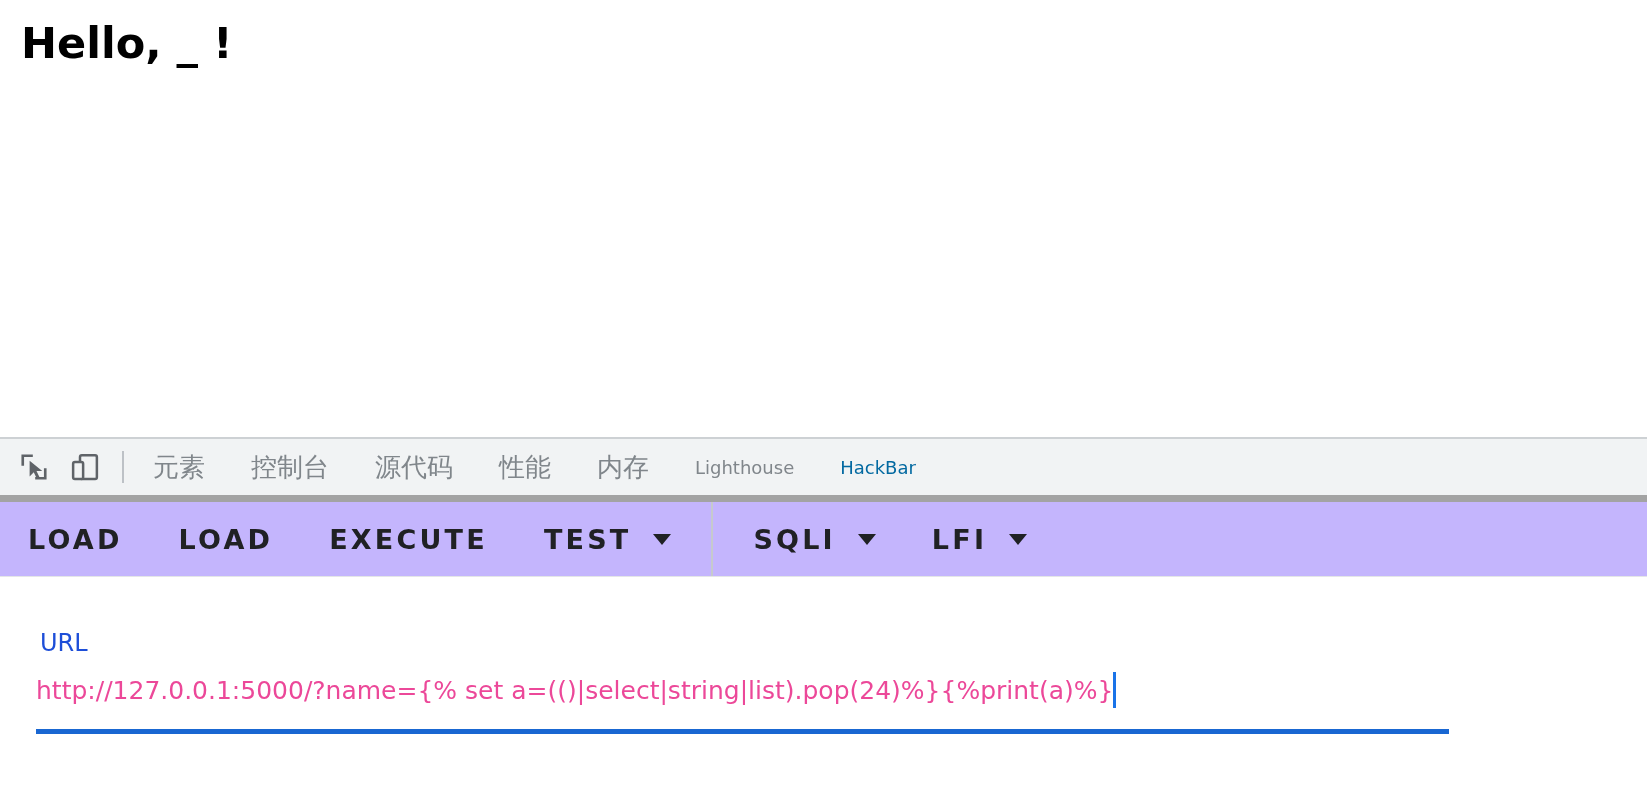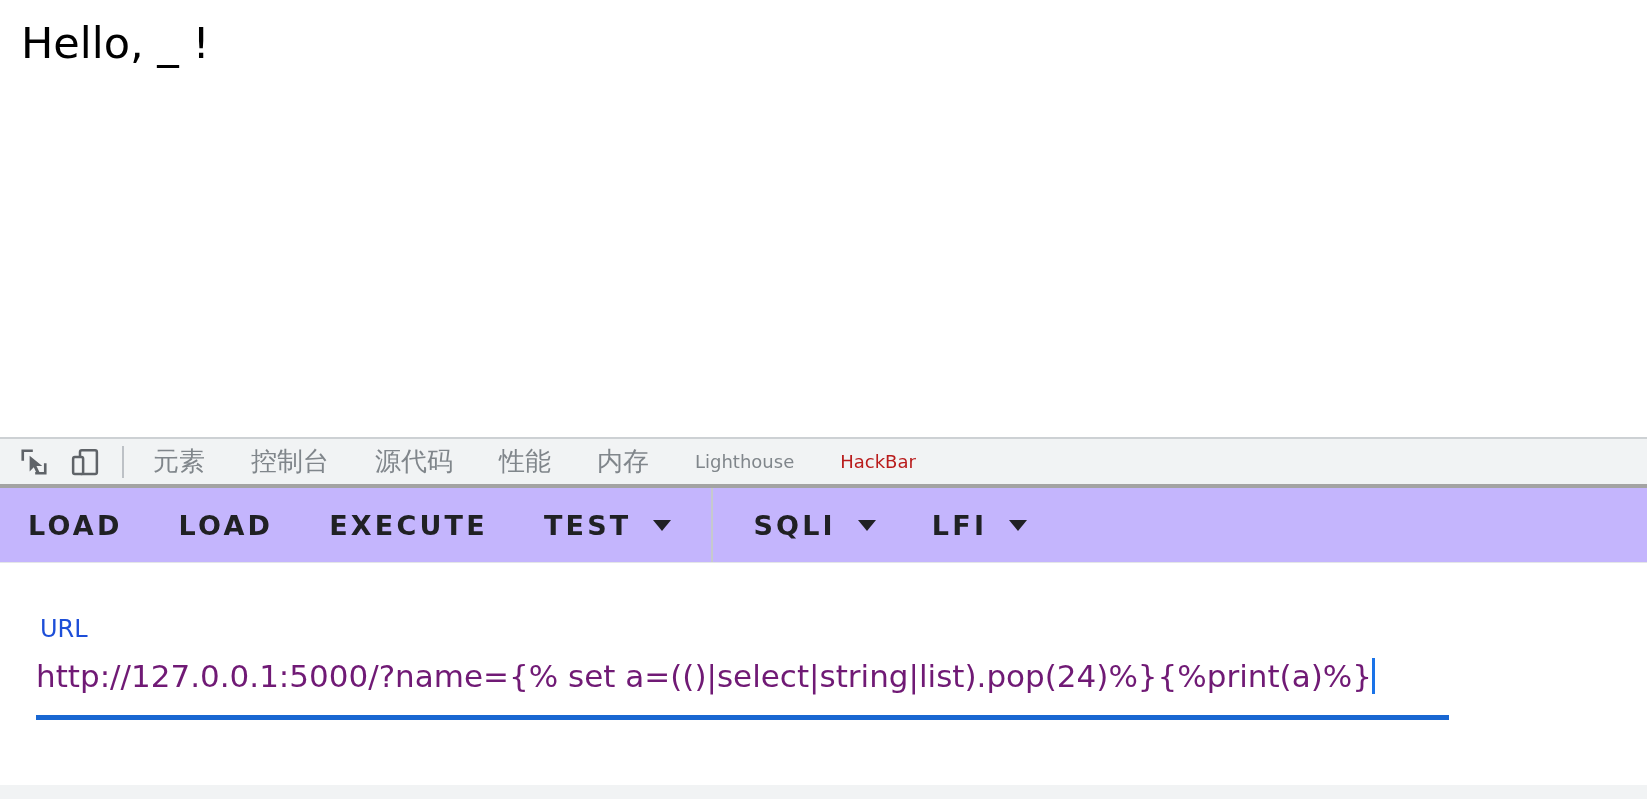--- a/index.html
+++ b/index.html
@@ -18,44 +18,44 @@
     width: 1647px;
     height: 437px;
     background: #ffffff;
     overflow: hidden;
   }
   #page-heading {
     position: absolute;
     left: 21px;
     top: 18px;
     font-size: 43px;
-    font-weight: normal;
+    font-weight: bold;
     color: #000000;
     letter-spacing: 0px;
     white-space: pre;
     font-family: "DejaVu Sans", sans-serif;
     text-align: center;
   }
 
   
   #devtools {
     position: absolute;
     left: 0; top: 437px;
     width: 1647px;
     height: 362px;
     background: #f1f3f4;
     border-top: 2px solid #cdd1d4;
   }
 
   
   #devtools-tabbar {
     position: relative;
-    height: 49px;
+    height: 63px;
     background: #f1f3f4;
-    border-bottom: 4px solid #a3a3a3;
+    border-bottom: 7px solid #a3a3a3;
     display: flex;
     align-items: center;
     overflow: hidden;
   }
   .tool-icon {
     width: 34px; height: 34px;
     margin-left: 17px;
     display: flex;
     align-items: center;
     justify-content: center;
@@ -76,21 +76,21 @@
     padding: 0 23px;
     display: flex;
     align-items: center;
     font-size: 18px;
     color: #80868b;
     white-space: nowrap;
     flex: none;
     font-family: "DejaVu Sans", sans-serif;
   }
   .dt-tab.cjk { font-size: 26px; }
-  .dt-tab.active { color: #b91c1c; align-items: center; }
+  .dt-tab.active { color: #0369a1; align-items: center; }
   .dt-tab.active::after {
     content: "";
     position: absolute;
     left: 0; right: 0;
     bottom: -2px;
     height: 5px;
     background: var(--accent, #1a73e8);
   }
 
   
@@ -157,22 +157,22 @@
     left: 36px;
     top: 72px;
     right: 0;
     height: 46px;
     display: flex;
     align-items: center;
     white-space: nowrap;
     overflow: hidden;
   }
   #url-value {
-    font-size: 31px;
-    color: #701a75;
+    font-size: 25px;
+    color: #ec4899;
     white-space: pre;
     font-family: "DejaVu Sans", sans-serif;
   }
   #url-caret {
     width: 3px;
     height: 36px;
     background: #1a73e8;
     flex: none;
   }
   #url-underline {

